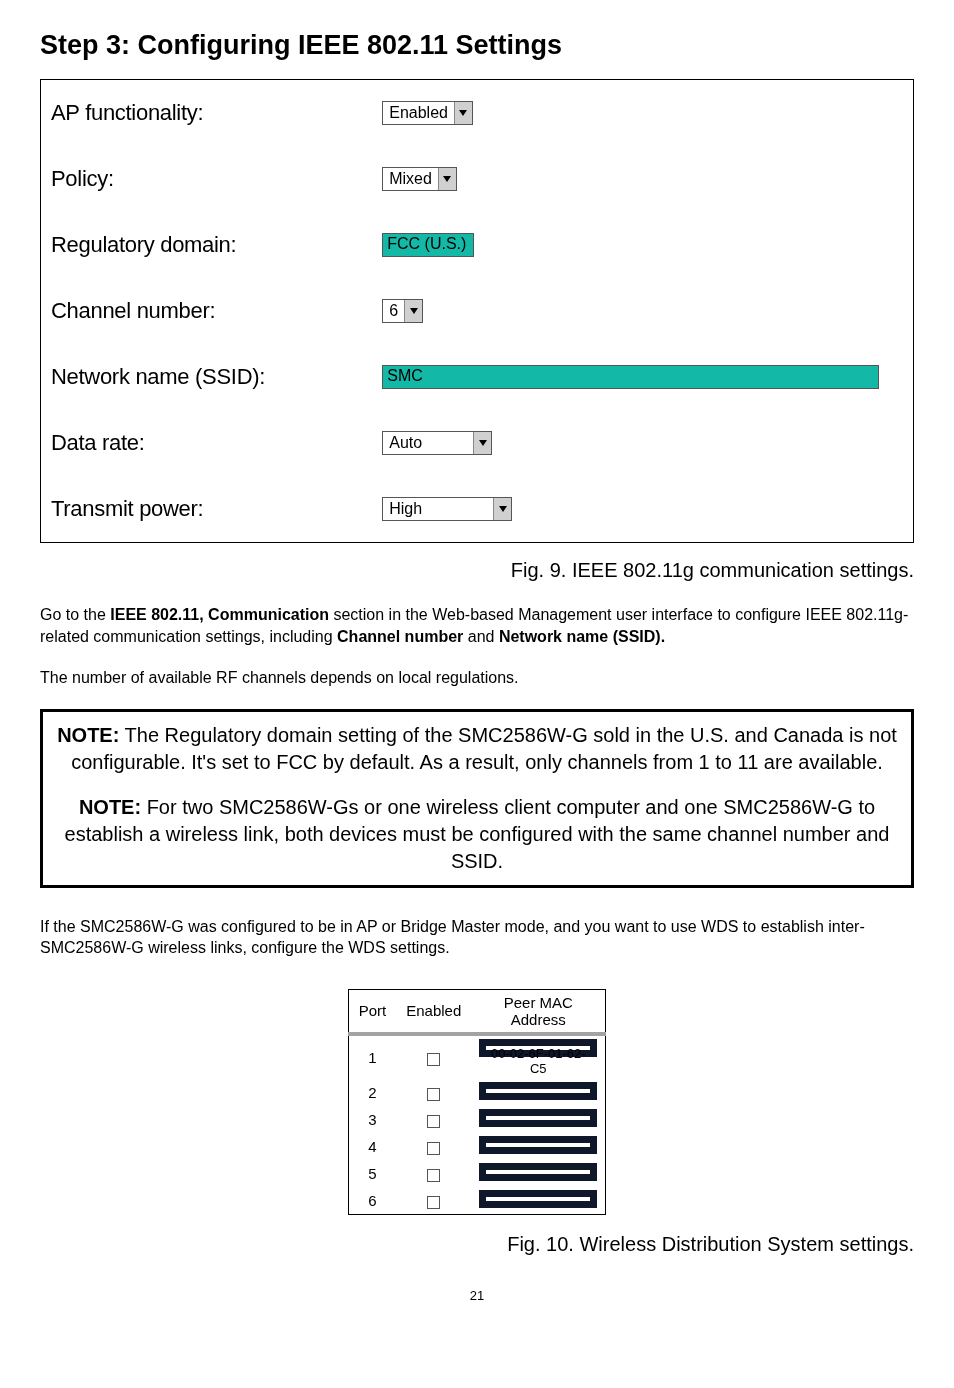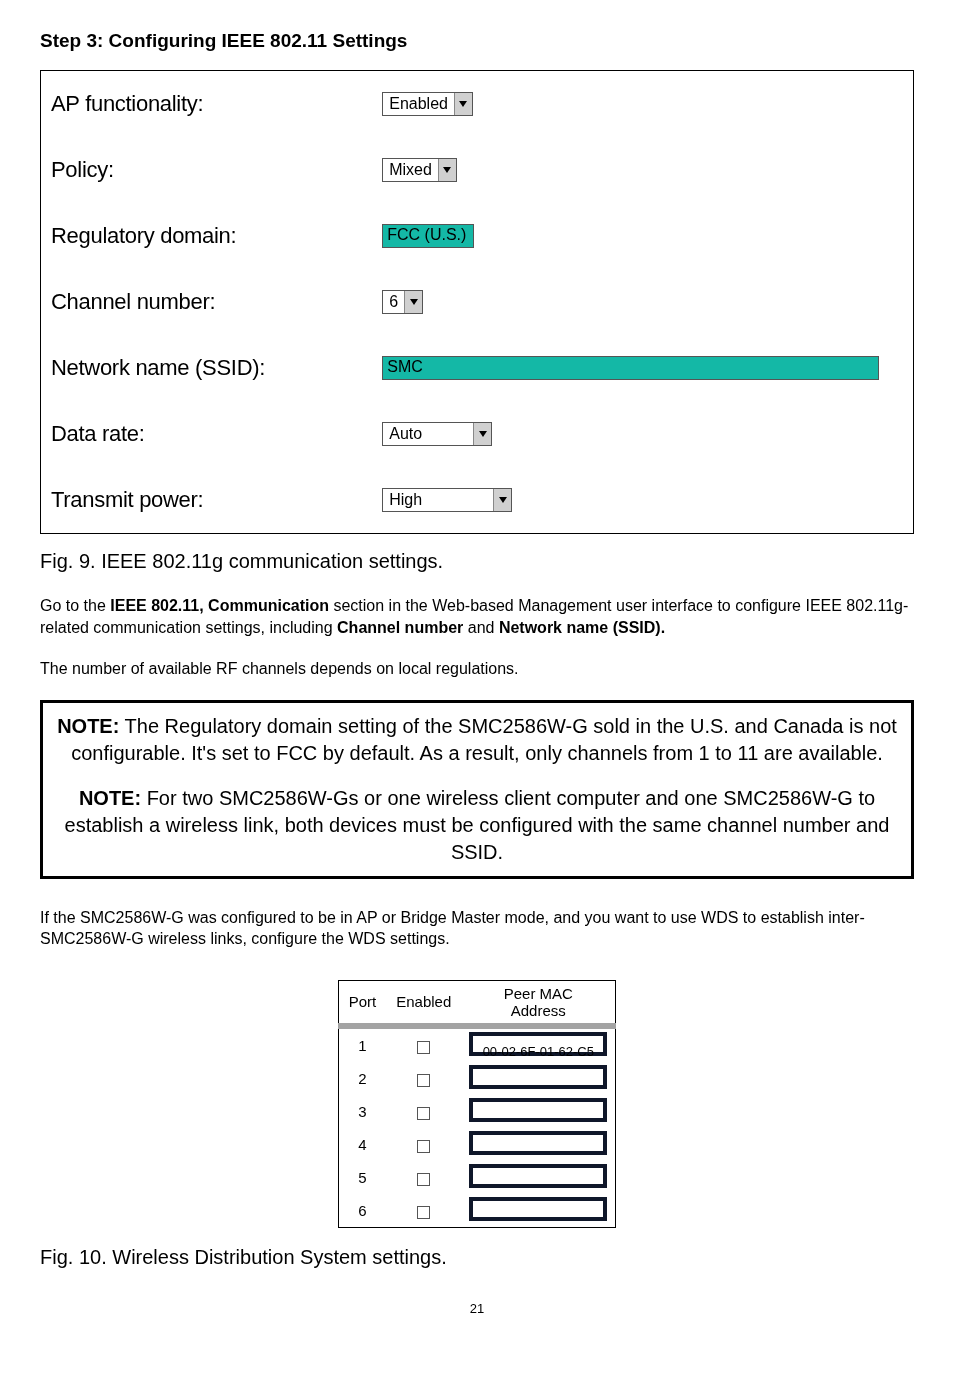--- a/index.html
+++ b/index.html
@@ -9,21 +9,21 @@
     }
     body {
       font-family: Arial, Helvetica, sans-serif;
       width: 954px;
       padding: 30px 40px;
       background: #fff;
       color: #000;
     }
     .step-title {
       font-weight: bold;
-      font-size: 19px;
+      font-size: 27px;
       margin-bottom: 18px;
     }
     .settings-table {
       border: 1px solid #000;
       width: 100%;
       border-collapse: collapse;
       margin-bottom: 16px;
     }
     .settings-table td {
       padding: 20px 10px;
@@ -63,21 +63,21 @@
     .textinput {
       border: 1px solid #555;
       font-family: Arial, sans-serif;
       font-size: 16px;
       padding: 1px 4px;
       height: 24px;
       display: inline-block;
       background: #14b8a6;
     }
     .caption {
-      text-align: left;
+      text-align: right;
       font-size: 20px;
       margin: 16px 0 22px 0;
     }
     .para {
       font-size: 16px;
       line-height: 1.35;
       margin-bottom: 20px;
     }
     .bold { font-weight: bold; }
     .note-box {
@@ -98,34 +98,34 @@
       margin-bottom: 18px;
     }
     .wds-table {
       border: 1px solid #000;
       border-collapse: collapse;
       font-size: 15px;
     }
     .wds-table th {
       font-weight: normal;
       padding: 4px 10px;
-      border-bottom: 6px solid #a3a3a3;
+      border-bottom: 4px solid #a3a3a3;
       text-align: center;
     }
     .wds-table td {
       padding: 3px 8px;
       text-align: center;
       vertical-align: middle;
     }
     .wds-table .mac-input {
-      border: 4px solid #0f172a;
-      width: 138px;
+      border: 7px solid #0f172a;
+      width: 118px;
       height: 18px;
       font-size: 13px;
-      padding: 8px 3px;
+      padding: 0 3px;
       display: inline-block;
     }
     .checkbox {
       display: inline-block;
       width: 13px;
       height: 13px;
       border: 1px solid #555;
       background: #fff;
       vertical-align: middle;
     }

